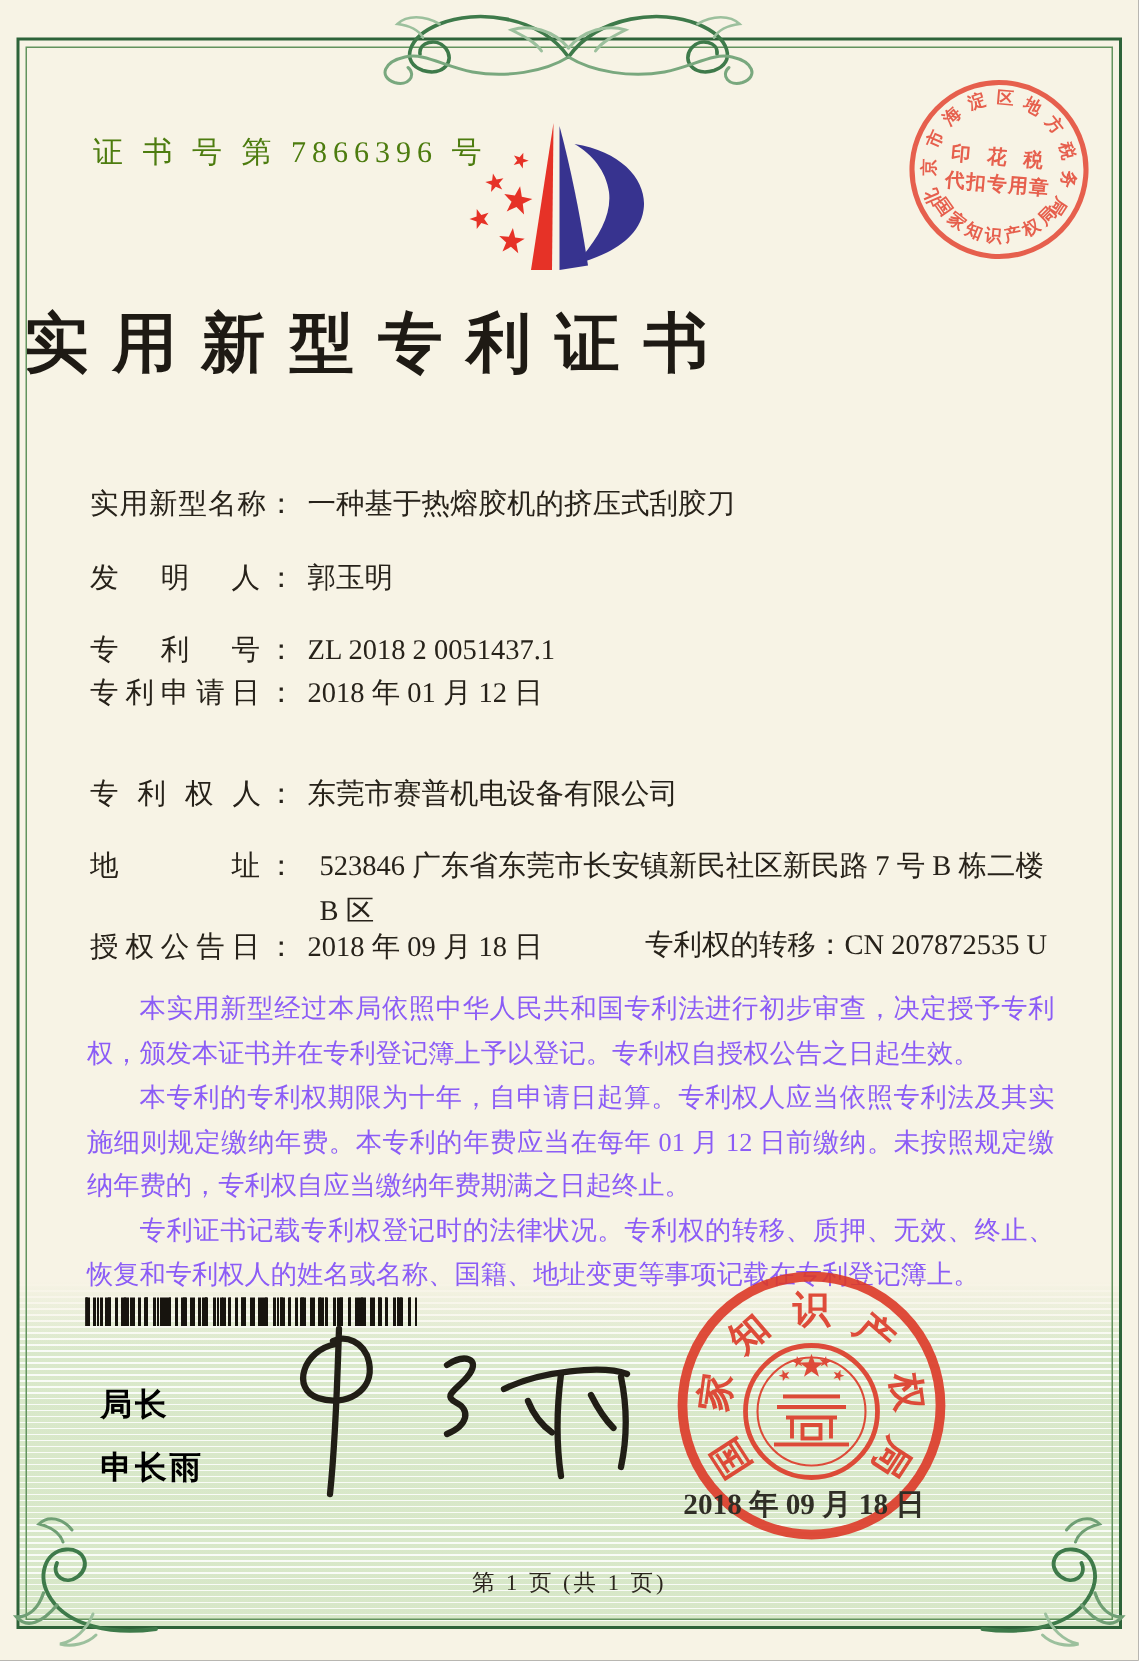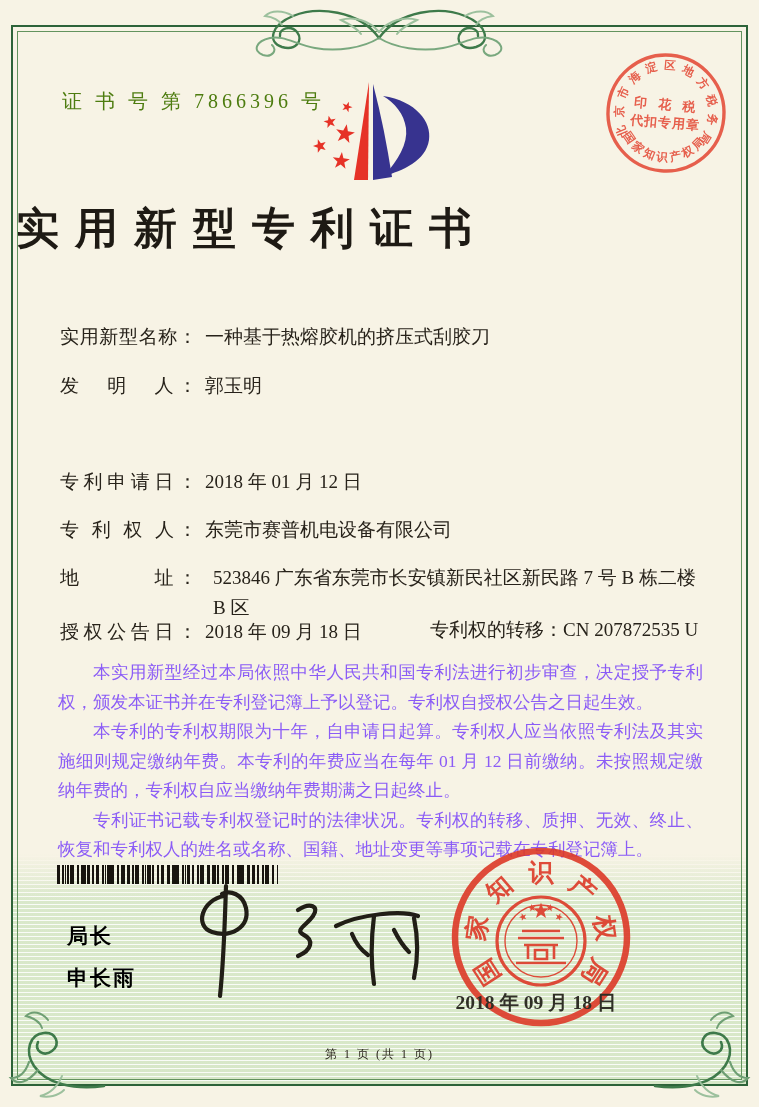--- a/index.html
+++ b/index.html
@@ -41,21 +41,21 @@
     position:absolute;left:57px;top:865px;width:221px;height:19px;
     background:
       repeating-linear-gradient(90deg,#17140e 0 2px,transparent 2px 5px),
       repeating-linear-gradient(90deg,#17140e 0 1px,transparent 1px 8px),
       repeating-linear-gradient(90deg,#17140e 0 3px,transparent 3px 13px);
   }
   
   .signer{position:absolute;left:67px;top:922px;font-family:Liberation Serif, serif;font-weight:bold;font-size:21px;color:#000000;}
   .signer div{margin-bottom:14px;letter-spacing:2px;}
   
-  .footer{position:absolute;left:0;right:0;top:1046px;text-align:center;font-size:12px;letter-spacing:2px;color:#2b261d;}
+  .footer{position:absolute;left:0;right:0;top:1046px;text-align:center;font-size:15px;letter-spacing:2px;color:#2b261d;}
   
   text{font-family:"Liberation Serif","DejaVu Serif",serif;}
 </style>
 </head>
 <body>
 
 <div class="page">
 
   <svg width="0" height="0" style="position:absolute">
     <defs>
@@ -111,21 +111,24 @@
   </svg>
 
   <div class="title">实用新型专利证书</div>
 
   <div class="row" style="top:322px">
     <span class="lbl">实用新型名称：</span><span class="val">一种基于热熔胶机的挤压式刮胶刀</span>
   </div>
   <div class="row" style="top:371px">
     <span class="lbl">发　明　人：</span><span class="val">郭玉明</span>
   </div>
-  <div class="row" style="top:467px">
+  <div class="row" style="top:419px">
+    <span class="lbl">专　利　号：</span><span class="val">ZL 2018 2 0051437.1</span>
+  </div>
+  <div class="row" style="top:448px">
     <span class="lbl">专利申请日：</span><span class="val">2018 年 01 月 12 日</span>
   </div>
   <div class="row" style="top:515px">
     <span class="lbl">专 利 权 人：</span><span class="val">东莞市赛普机电设备有限公司</span>
   </div>
   <div class="row" style="top:563px">
     <span class="lbl">地　　　址：</span><span class="val wrap">523846 广东省东莞市长安镇新民社区新民路 7 号 B 栋二楼 B 区</span>
   </div>
   <div class="row" style="top:617px">
     <span class="lbl">授权公告日：</span><span class="val">2018 年 09 月 18 日</span>

